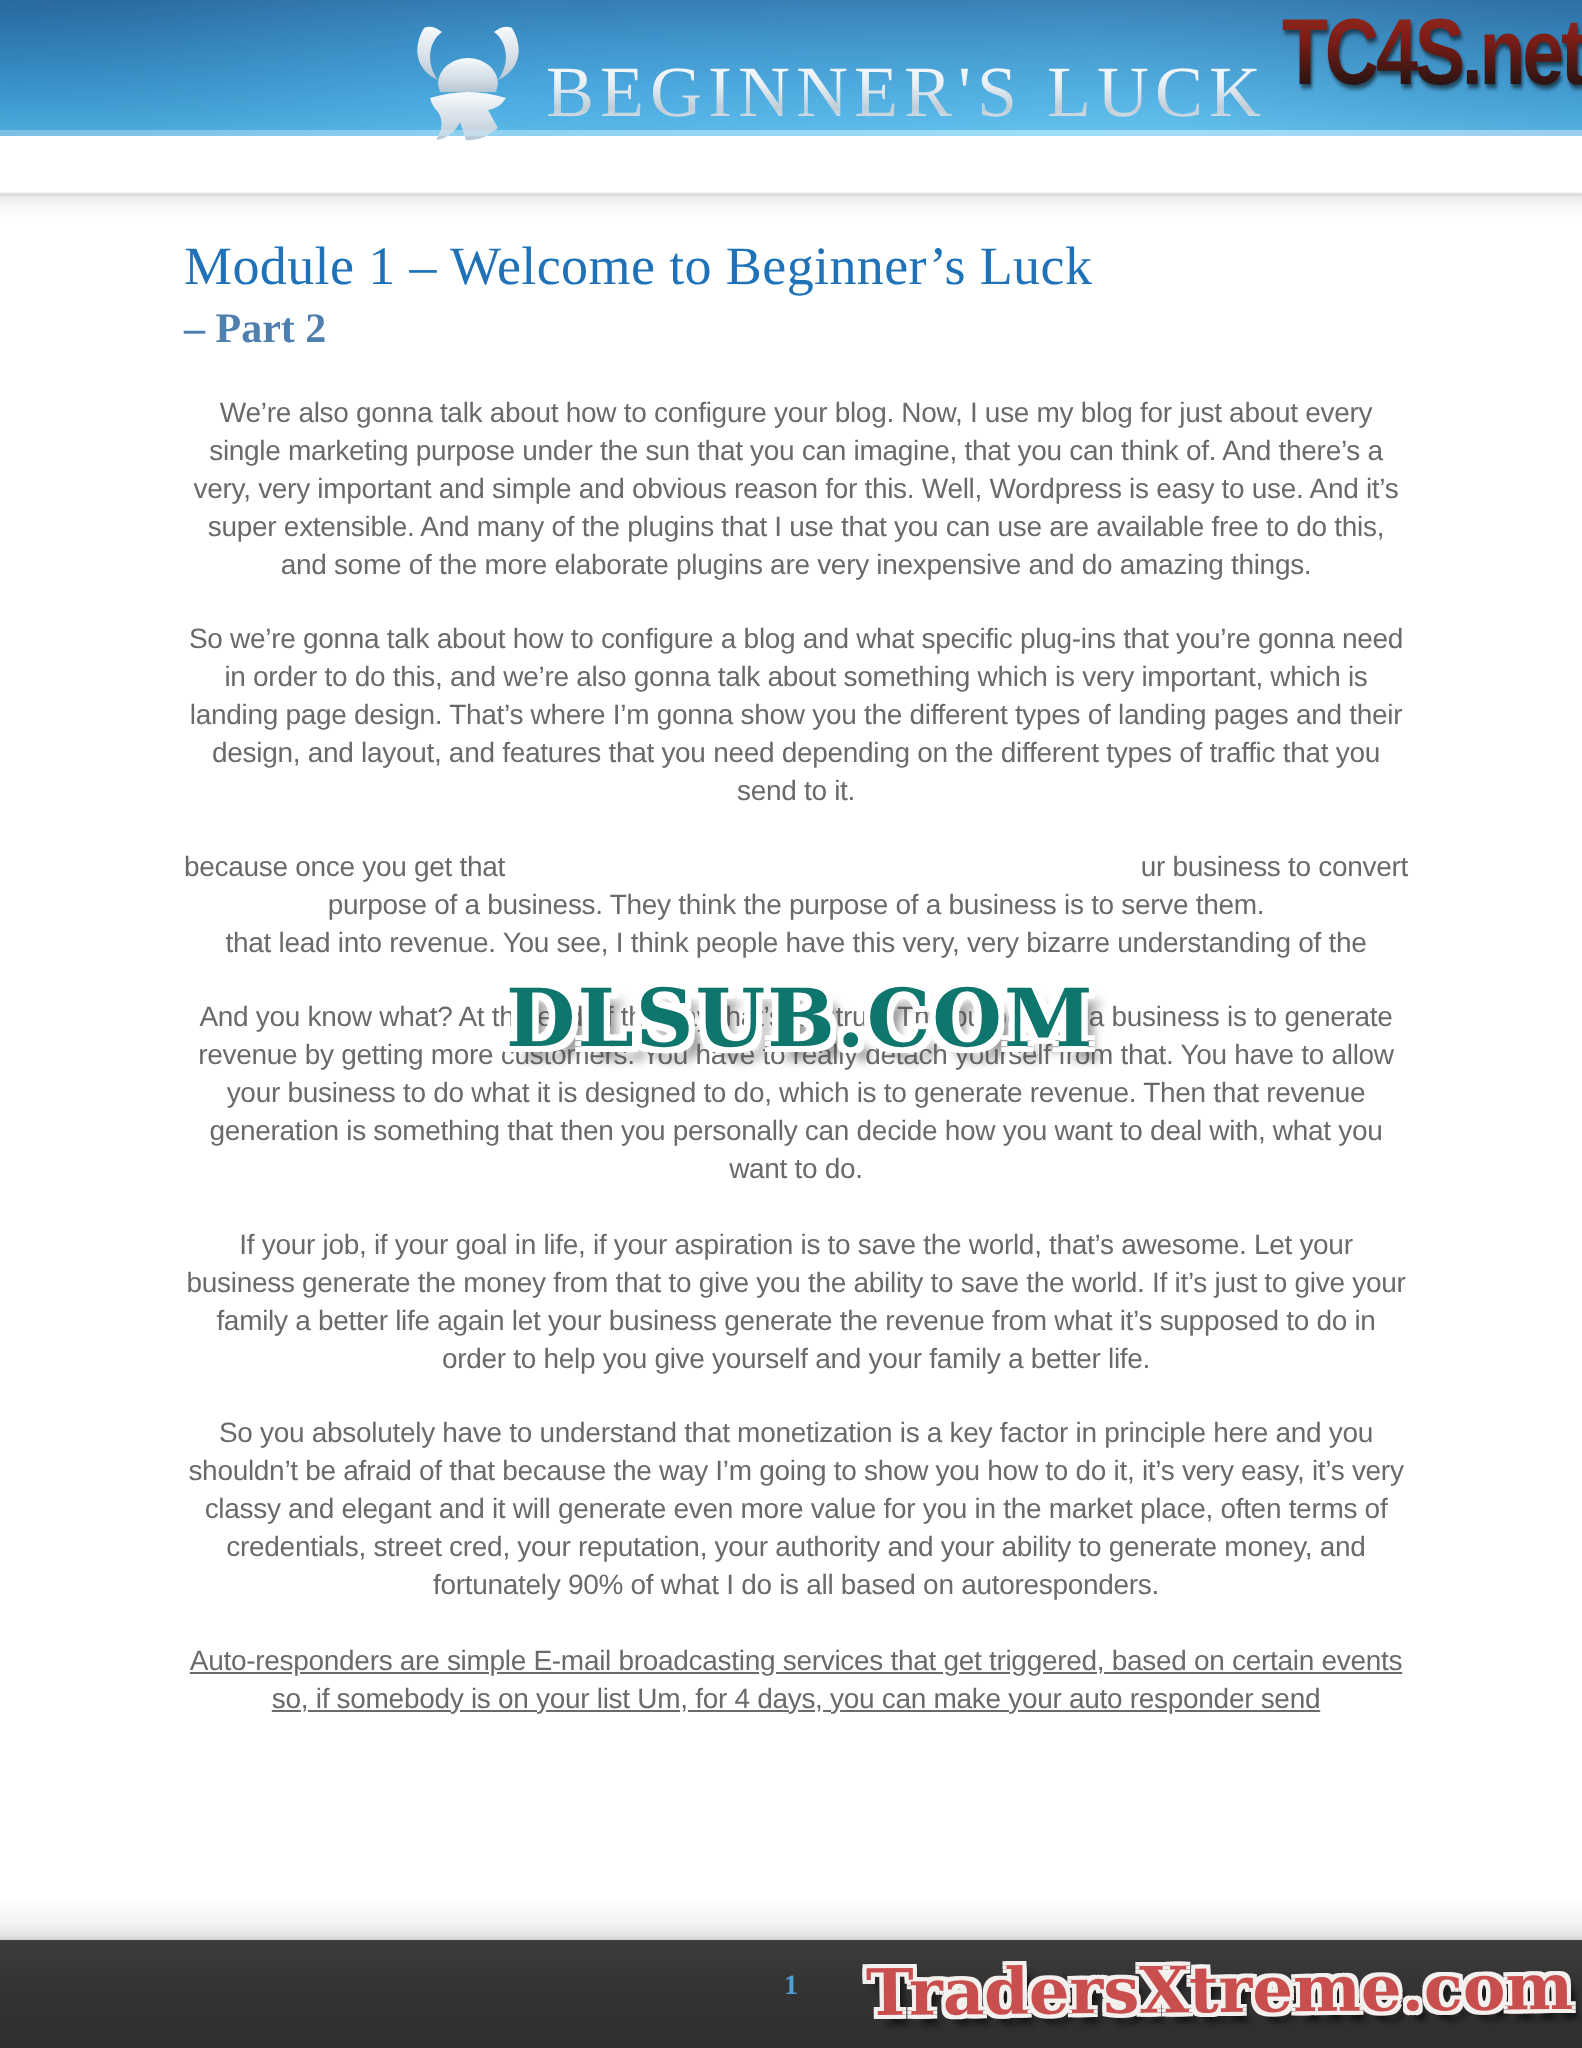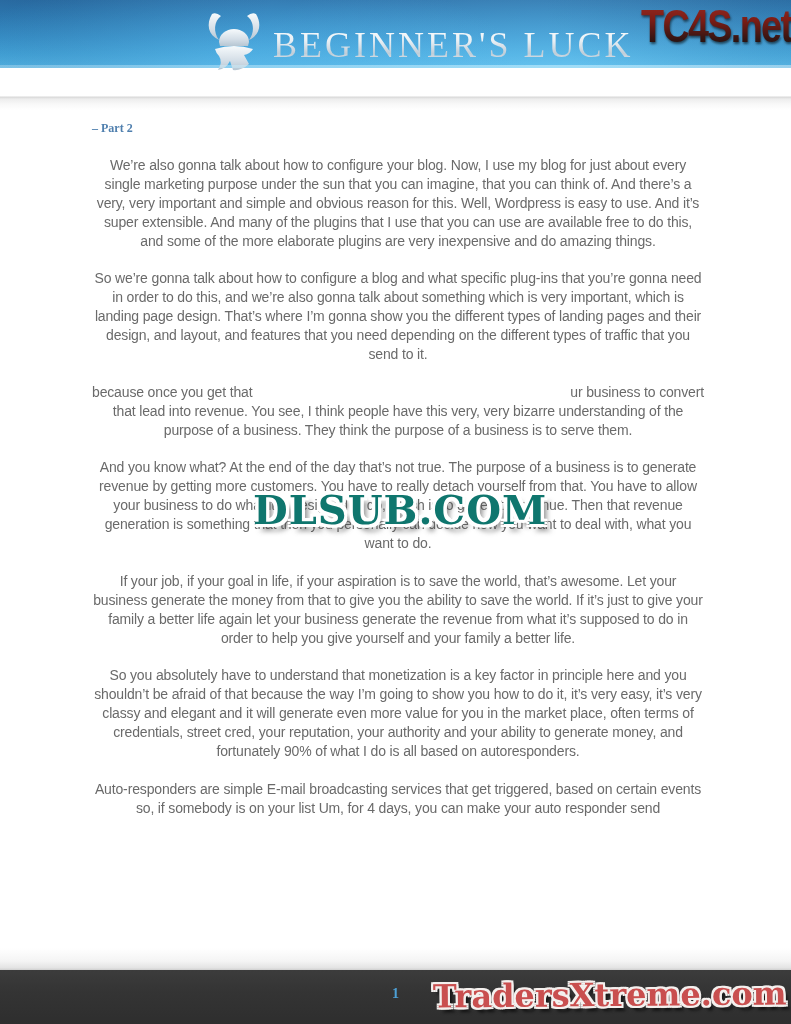--- a/index.html
+++ b/index.html
@@ -54,30 +54,30 @@
   .content {
     position:absolute; top:118px; left:92px; width:612px;
   }
   .title {
     font-family:"Liberation Serif", serif;
     font-size:27px; color:#1f72b8; font-weight:400;
     letter-spacing:.2px;
   }
   .subtitle {
     font-family:"Liberation Serif", serif;
-    font-size:12px; color:#4f7fae; margin-top:3px;
+    font-size:21px; color:#4f7fae; margin-top:3px;
   }
   .body-copy { margin-top:20px; }
   .para {
     font-size:14px; letter-spacing:-.15px;
     line-height:18.9px; color:#6a6a6a;
     margin-bottom:18.9px;
     text-align:center;
   }
-  .para:last-child { margin-bottom:12px; }
+  .para:last-child { margin-bottom:12px;text-decoration:underline; }
   .split-line { display:flex; justify-content:space-between; white-space:nowrap; }
   .full-line  { white-space:nowrap; }
   
   .dlsub {
     position:absolute; top:486px; left:253px;
     font-family:"DejaVu Serif", serif;
     font-size:40px; font-weight:700; letter-spacing:1px;
     color:#0f766e;
     text-shadow:
       -3px -3px 0 #fff, 3px -3px 0 #fff, -3px 3px 0 #fff, 3px 3px 0 #fff,
@@ -131,33 +131,34 @@
       </svg>
     </span>
     <span class="logo-text">BEGINNER'S LUCK</span>
   </div>
   <div class="tc4s">TC4S.net</div>
 </div>
 
 <div class="divider"></div>
 
 <div class="content">
+  <h1 class="title">Module 1 – Welcome to Beginner’s Luck</h1>
   <h2 class="subtitle">– Part 2</h2>
 
   <div class="body-copy">
     <p class="para">We’re also gonna talk about how to configure your blog. Now, I use my blog for just about every single marketing purpose under the sun that you can imagine, that you can think of. And there’s a very, very important and simple and obvious reason for this. Well, Wordpress is easy to use. And it’s super extensible. And many of the plugins that I use that you can use are available free to do this, and some of the more elaborate plugins are very inexpensive and do amazing things.</p>
     <p class="para">So we’re gonna talk about how to configure a blog and what specific plug-ins that you’re gonna need in order to do this, and we’re also gonna talk about something which is very important, which is landing page design. That’s where I’m gonna show you the different types of landing pages and their design, and layout, and features that you need depending on the different types of traffic that you send to it.</p>
 
     <div class="para">
       <div class="split-line">
         <span>because once you get that</span>
         <span>ur business to convert</span>
       </div>
+      <div class="full-line">purpose of a business. They think the purpose of a business is to serve them.</div>
       <div class="full-line">that lead into revenue. You see, I think people have this very, very bizarre understanding of the</div>
-      <div class="full-line">purpose of a business. They think the purpose of a business is to serve them.</div>
     </div>
 
     <p class="para">And you know what? At the end of the day that’s not true. The purpose of a business is to generate revenue by getting more customers. You have to really detach yourself from that. You have to allow your business to do what it is designed to do, which is to generate revenue. Then that revenue generation is something that then you personally can decide how you want to deal with, what you want to do.</p>
     <p class="para">If your job, if your goal in life, if your aspiration is to save the world, that’s awesome. Let your business generate the money from that to give you the ability to save the world. If it’s just to give your family a better life again let your business generate the revenue from what it’s supposed to do in order to help you give yourself and your family a better life.</p>
     <p class="para">So you absolutely have to understand that monetization is a key factor in principle here and you shouldn’t be afraid of that because the way I’m going to show you how to do it, it’s very easy, it’s very classy and elegant and it will generate even more value for you in the market place, often terms of credentials, street cred, your reputation, your authority and your ability to generate money, and fortunately 90% of what I do is all based on autoresponders.</p>
     <p class="para">Auto-responders are simple E-mail broadcasting services that get triggered, based on certain events so, if somebody is on your list Um, for 4 days, you can make your auto responder send</p>
   </div>
 </div>
 
 <div class="dlsub">DLSUB.COM</div>

